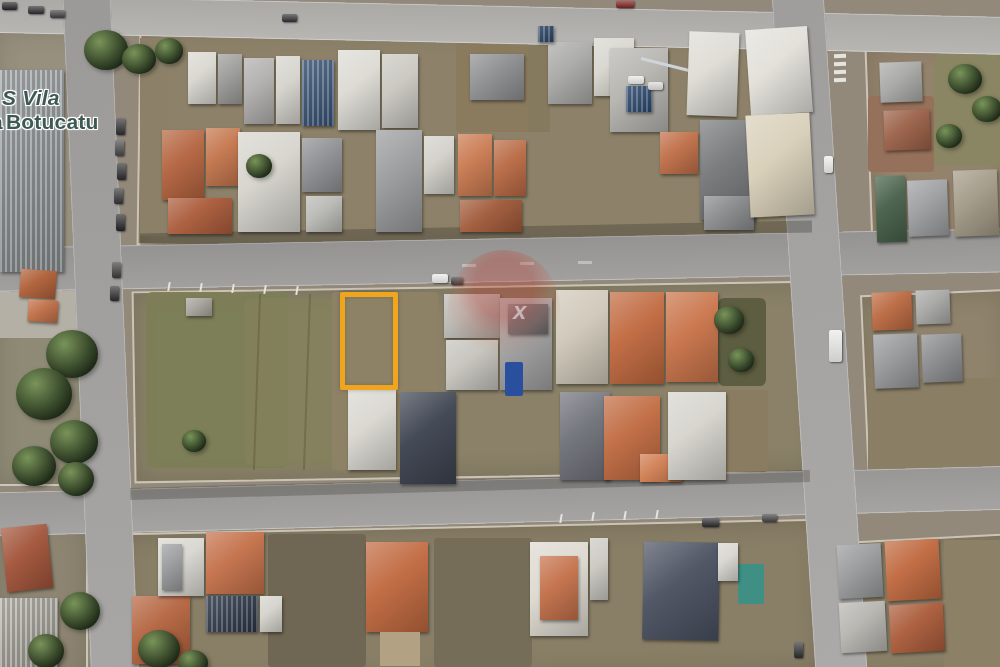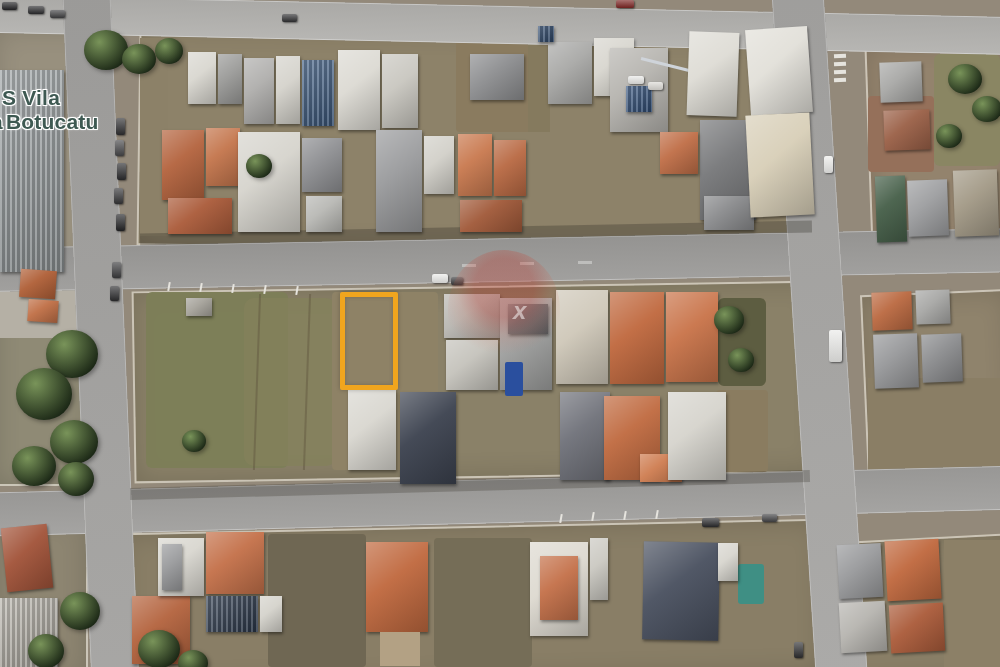--- a/index.html
+++ b/index.html
@@ -50,21 +50,21 @@
     position:absolute;left:58%;top:40%;
     font-style:italic;font-weight:bold;font-size:24px;
     color:rgba(255,255,255,.5);
   }
   .map-label{
     position:absolute;left:-9px;top:86px;
     color:#3e5952;font-weight:bold;font-size:21px;line-height:24px;letter-spacing:.2px;
     text-shadow:-1px -1px 0 #fff, 1px -1px 0 #fff, -1px 1px 0 #fff, 1px 1px 0 #fff, 0 0 3px #fff;
     white-space:nowrap;
   }
-  .map-label .row1{display:block;margin-left:11px;}
+  .map-label .row1{display:block;margin-left:11px;font-style:italic;}
   .map-label .row2{display:block;}
   .map-label .frag{margin-right:3px;}
 </style>
 </head>
 <body>
 
 <div class="viewport">
   <div id="map-canvas">
       <div class="f" style="left: 0px; top: 0px; width: 1000px; height: 667px; background-color: rgb(147, 137, 122);"></div>
       <div class="f block" style="left: 138px; top: 30px; width: 676px; height: 216px; background-color: rgb(141, 130, 105); transform: rotate(0.8deg);"></div>

